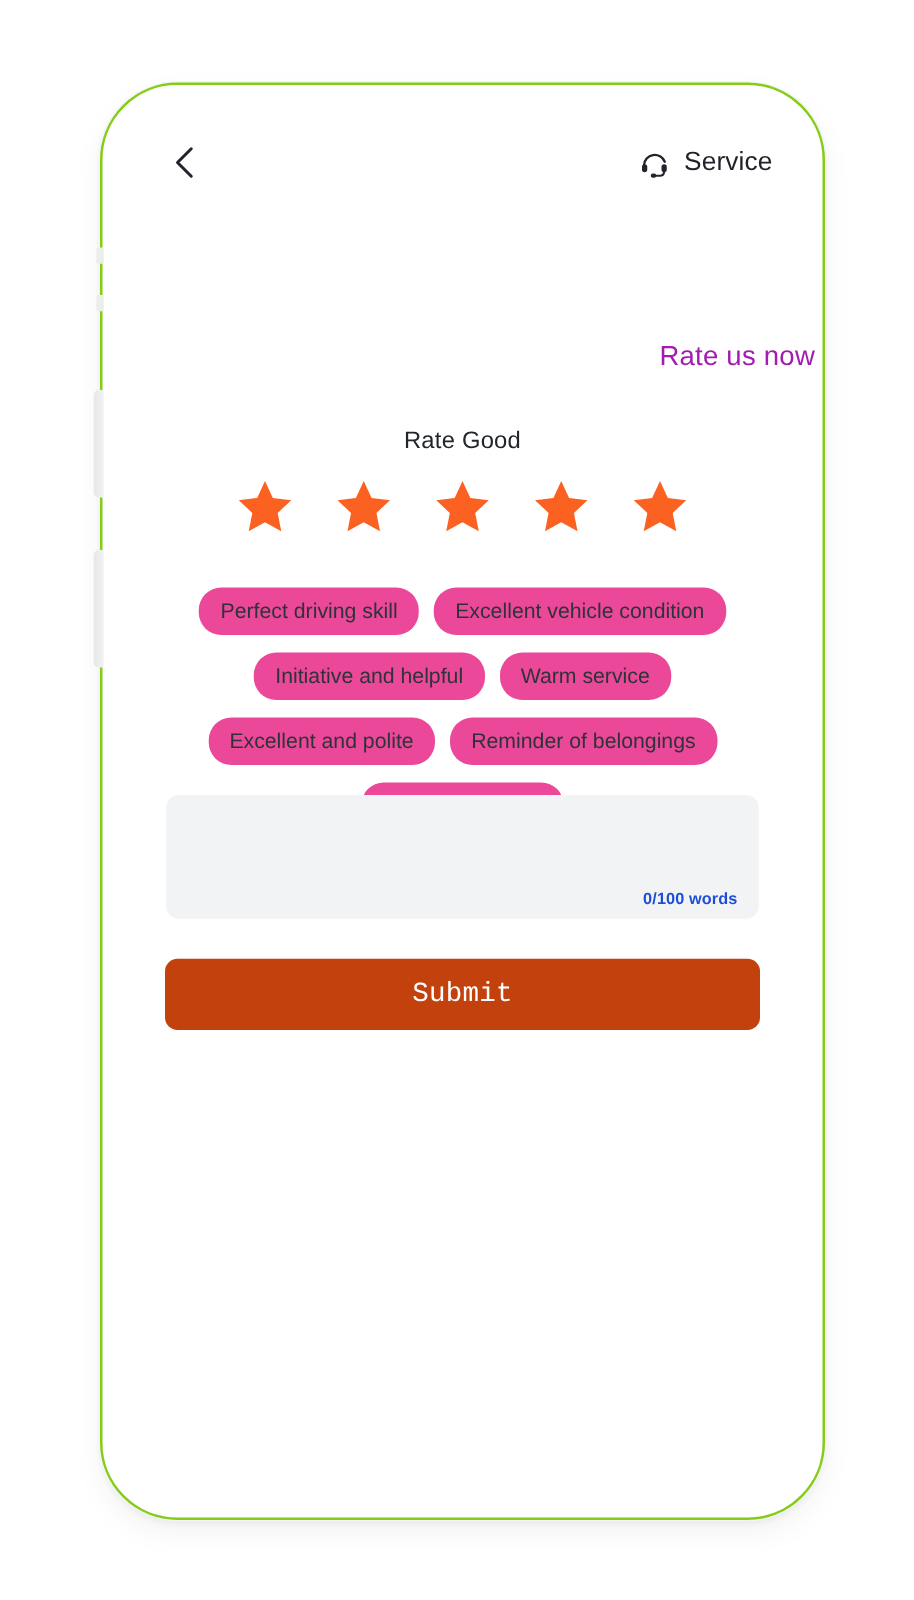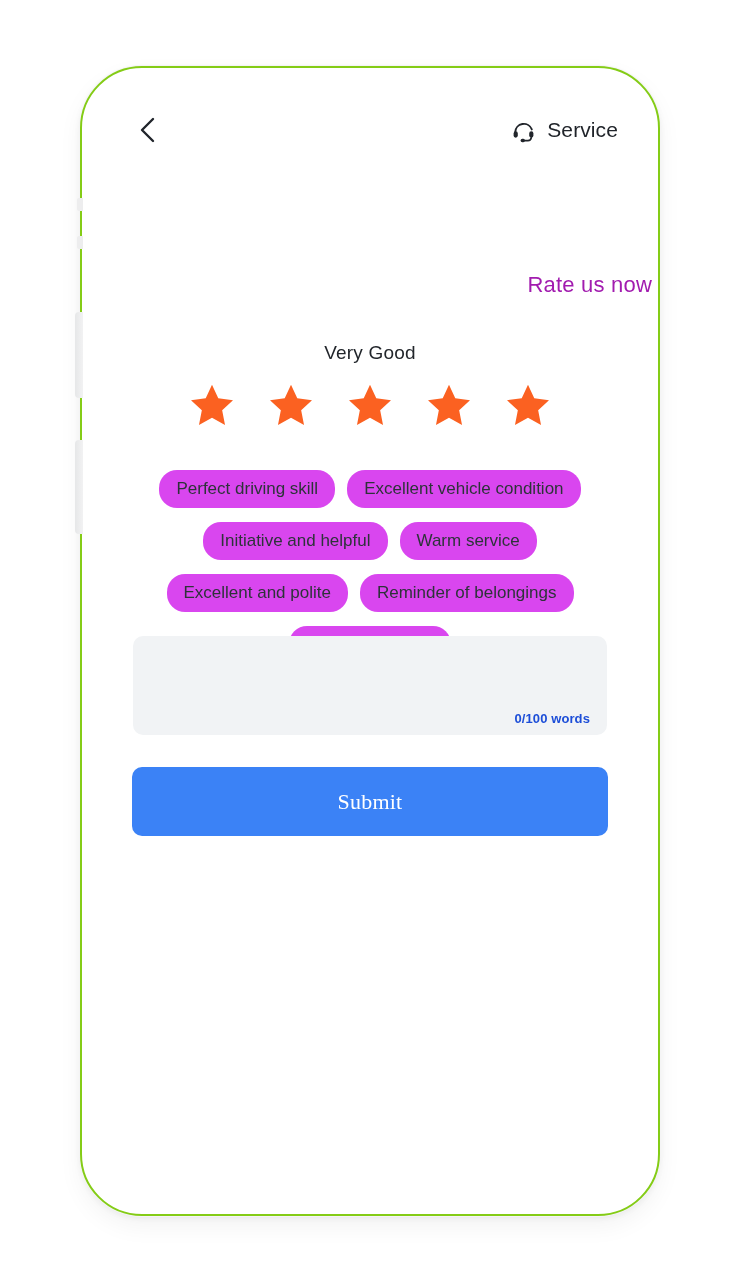--- a/index.html
+++ b/index.html
@@ -144,21 +144,21 @@
     left: 34px;
     right: 34px;
   }
   .chip-row {
     display: flex;
     justify-content: center;
     gap: 12px;
     margin-bottom: 14px;
   }
   .chip {
-    background: #d946ef;
+    background: #ec4899;
     color: #2d3339;
     border-radius: 18px;
     padding: 9px 17px 10px;
     font-size: 17px;
     line-height: 19px;
     white-space: nowrap;
     cursor: pointer;
   }
 
   
@@ -187,27 +187,27 @@
     color: #1d4ed8;
     font-weight: 700;
     letter-spacing: 0.1px;
   }
 
   .submit-btn {
     position: absolute;
     top: 693px;
     left: 44px;
     right: 44px;
-    height: 69px;
-    background: #3b82f6;
+    height: 57px;
+    background: #c2410c;
     border: none;
     border-radius: 10px;
     color: #ffffff;
     font-size: 22px;
-    font-family: Liberation Serif, serif;
+    font-family: Liberation Mono, monospace;
     letter-spacing: 0.2px;
     cursor: pointer;
   }
 </style>
 </head>
 <body>
 
 <div id="stage">
 
   <div class="phone-frame">
@@ -241,21 +241,21 @@
                 <path d="M20.3 19.7 A3.4 3.4 0 0 1 16.9 22.6 L13.6 22.6" stroke="#21252b" stroke-width="1.7" stroke-linecap="round" fill="none"></path>
                 <rect x="9.6" y="20.8" width="4.4" height="3.4" rx="1.7" fill="#21252b"></rect>
               </svg>
             </span>
             <span class="service-label">Service</span>
           </div>
         </div>
 
         <div class="rate-title">Rate us now</div>
 
-        <div class="rate-level">Very Good</div>
+        <div class="rate-level">Rate Good</div>
 
         <div class="stars">
           <span class="star">
             <svg viewBox="0 0 24 24" width="48" height="48">
                 <path fill="#fb6121" d="M12 1.9l3.14 6.78 7.36.92-5.42 5.06 1.43 7.3L12 18.4l-6.51 3.56 1.43-7.3L1.5 9.6l7.36-.92z"></path>
               </svg>
           </span>
           <span class="star">
             <svg viewBox="0 0 24 24" width="48" height="48">
                 <path fill="#fb6121" d="M12 1.9l3.14 6.78 7.36.92-5.42 5.06 1.43 7.3L12 18.4l-6.51 3.56 1.43-7.3L1.5 9.6l7.36-.92z"></path>

